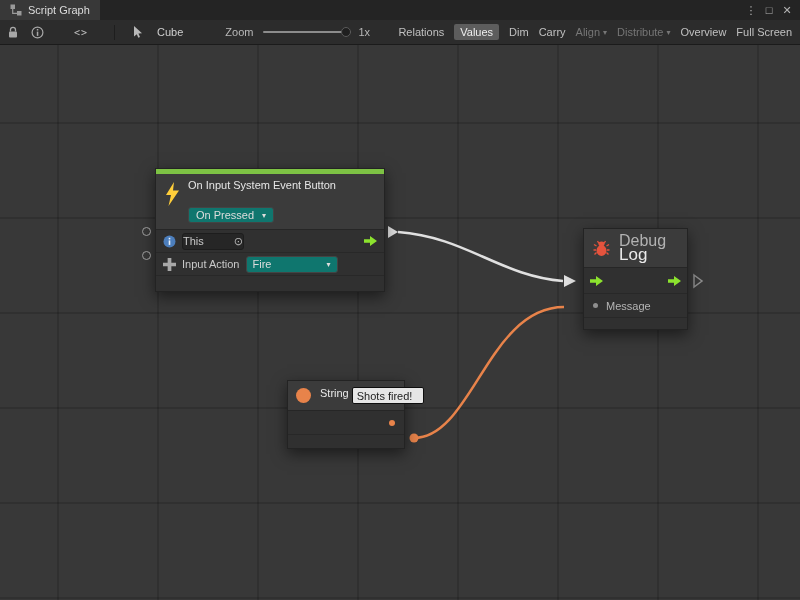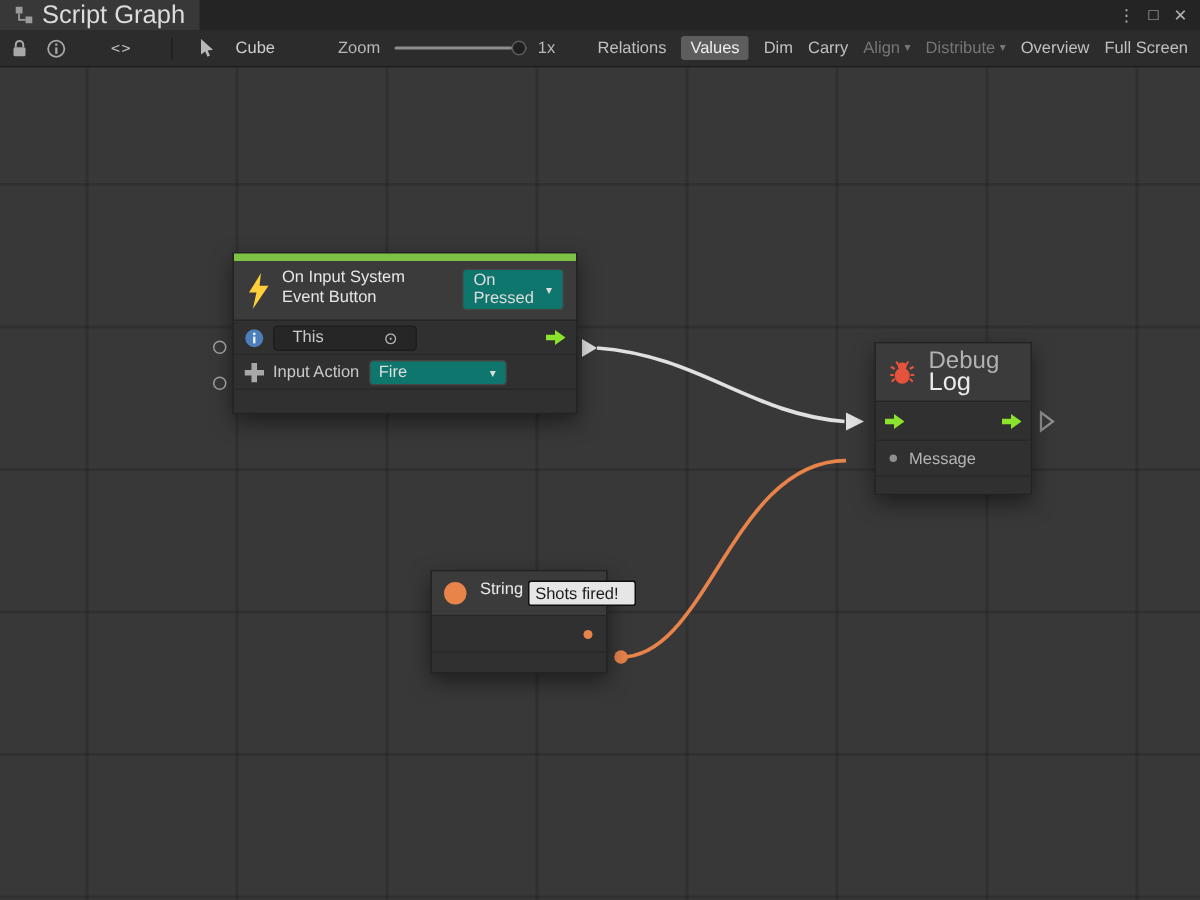--- a/index.html
+++ b/index.html
@@ -1,21 +1,21 @@
 <!DOCTYPE html>
 <html><head>
 <meta charset="utf-8">
 <style>
   *{box-sizing:border-box;margin:0;padding:0}
   html,body{width:800px;height:600px;overflow:hidden}
   body{background:#383838;font-family:"Liberation Sans",sans-serif;color:#c8c8c8;position:relative}
 
   
   .titlebar{position:absolute;top:0;left:0;width:800px;height:20px;background:#242424;display:flex;align-items:stretch}
-  .tab{display:flex;align-items:center;gap:6px;background:#383838;padding:0 10px;font-size:17px;color:#dcdcdc}
+  .tab{display:flex;align-items:center;gap:6px;background:#383838;padding:0 10px;font-size:11px;color:#dcdcdc}
   .win-controls{margin-left:auto;display:flex;align-items:center;gap:2px;padding-right:5px;color:#b4b4b4;font-size:11px}
   .win-controls span{width:16px;text-align:center;cursor:default}
 
   
   .toolbar{position:absolute;top:20px;left:0;width:800px;height:25px;background:#2c2c2c;border-bottom:1px solid #1b1b1b;display:flex;align-items:center;font-size:11px;color:#c0c0c0;padding:0 7px}
   .toolbar .icon-btn{display:inline-flex;align-items:center;justify-content:center}
   .tb-info{margin-left:12px}
   .tb-code{margin-left:30px;font-family:"DejaVu Sans Mono",monospace;font-size:10px;letter-spacing:1px}
   .vsep{width:1px;height:15px;background:#1e1e1e;margin-left:26px}
   .tb-target{margin-left:18px;display:inline-flex;align-items:center;gap:14px;color:#cfcfcf}
@@ -39,25 +39,25 @@
 
   
   .node{position:absolute;background:#303030;border:1px solid #232323;box-shadow:0 5px 14px rgba(0,0,0,.5);font-size:11px}
   .nhead{background:#3b3b3b;border-bottom:1px solid #262626}
   .dropdown{background:#0f766e;border:1px solid #444;border-radius:3px;padding:1px 7px;color:#ddd;display:inline-flex;align-items:center;gap:5px;cursor:default}
 
   
   .node-event{left:155px;top:123px;width:230px}
   .strip{height:5px;background:#7dc244}
   .ehead{padding:5px 8px 6px;display:flex;gap:8px}
-  .ehead-col{display:flex;flex-direction:row;gap:15px;flex:1}
+  .ehead-col{display:flex;flex-direction:column;gap:15px;flex:1}
   .ntitle{color:#e6e6e6;line-height:13px}
   .ehead .dropdown{align-self:flex-start}
   .erow{height:23px;display:flex;align-items:center;padding:0 7px;gap:6px;background:#303030;border-bottom:1px solid #282828}
-  .pill{background:#262626;border:1px solid #1d1d1d;border-radius:3px;padding:1px 12px;display:inline-flex;align-items:center;justify-content:space-between;gap:12px;color:#c9c9c9;width:96px;height:17px}
+  .pill{background:#262626;border:1px solid #1d1d1d;border-radius:3px;padding:1px 0;display:inline-flex;align-items:center;justify-content:space-between;gap:12px;color:#c9c9c9;width:62px;height:17px}
   .tgt{color:#b9b9b9;font-size:11px}
   .row-arrow{margin-left:auto;display:inline-flex}
   .rlabel{color:#c9c9c9}
   .fire{width:92px;justify-content:space-between;height:17px;padding:1px 6px}
   .efoot{height:15px;background:#303030}
   .lport{position:absolute;left:-14px;width:9px;height:9px;border:1px solid #9a9a9a;border-radius:50%;background:transparent}
   .p1{top:58px}.p2{top:82px}
 
   
   .node-debug{left:583px;top:183px;width:105px}

